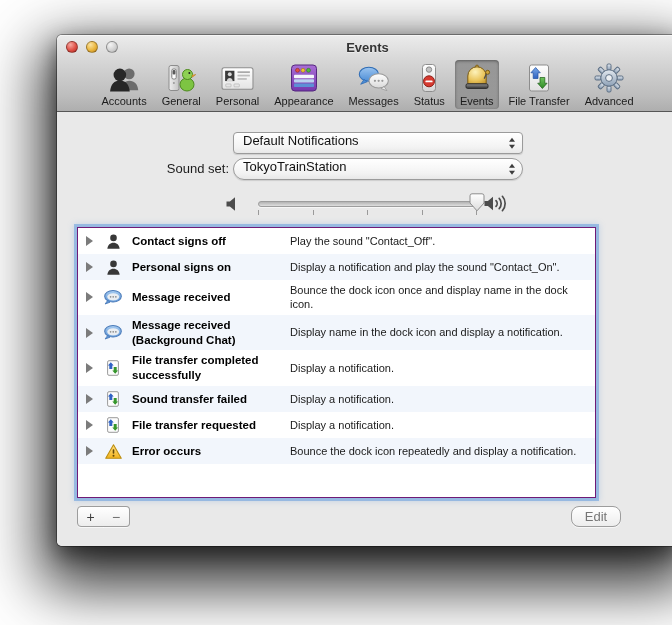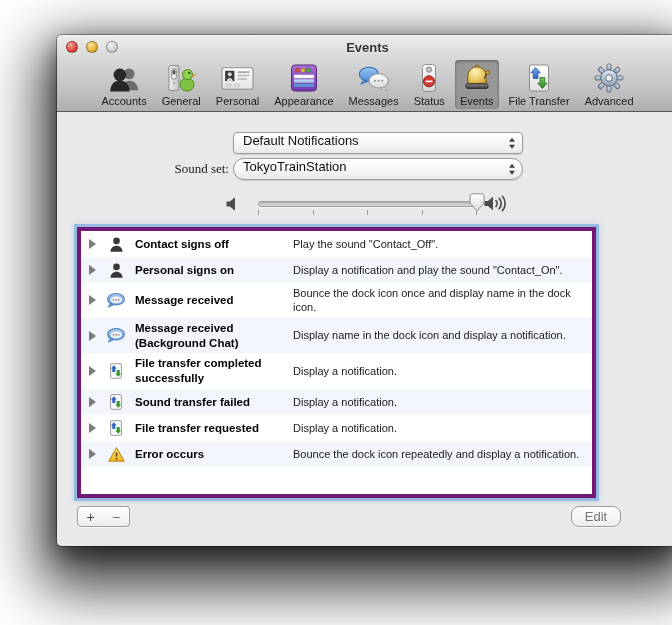--- a/index.html
+++ b/index.html
@@ -44,21 +44,21 @@
   .spk{position:absolute;}
   .spk-low{left:0;top:4px;}
   .spk-high{left:258px;top:2px;}
   .v-track{position:absolute;left:33px;top:9px;width:219px;height:4px;border:1px solid #9d9d9d;border-radius:3px;
            background:linear-gradient(#b3b3b3,#dedede);box-shadow:0 1px 0 rgba(255,255,255,0.6);}
   .v-ticks{position:absolute;left:33px;top:18px;width:219px;display:flex;justify-content:space-between;}
   .v-ticks span{width:1px;height:5px;background:#9a9a9a;}
   .v-thumb{position:absolute;top:1px;width:16px;height:19px;}
   
   .event-list{position:absolute;left:20px;top:115px;width:519px;height:271px;box-sizing:border-box;
-              background:#ffffff;border:4px solid #701a75;overflow:hidden;
+              background:#ffffff;border:1px solid #701a75;overflow:hidden;
               box-shadow:0 0 0 3px rgba(120,167,222,0.65), 0 0 6px 3px rgba(120,167,222,0.35);}
   .ev-row{display:flex;align-items:center;min-height:26px;padding:3px 6px 3px 8px;box-sizing:border-box;}
   .ev-row:nth-child(even){background:#f2f6fc;}
   .disclosure{flex-shrink:0;width:0;height:0;border-left:7px solid #7b7b7b;
               border-top:5px solid transparent;border-bottom:5px solid transparent;margin-right:9px;}
   .ev-icon{flex-shrink:0;width:22px;display:flex;justify-content:center;align-items:center;margin-right:8px;}
   .ev-title{flex-shrink:0;width:150px;margin-right:8px;font-size:11.5px;font-weight:bold;color:#000;line-height:1.3;}
   .ev-desc{flex:1;font-size:11px;color:#1a1a1a;line-height:1.3;}
   
   .btn{position:absolute;top:394px;height:21px;box-sizing:border-box;background:linear-gradient(#ffffff,#ededed);
@@ -277,21 +277,21 @@
     <div class="content">
 
       <div class="popup" style="top:20px;">
         <span class="popup-value">Default Notifications</span>
         <span class="popup-arrows">
             <span class="arr-up"></span>
             <span class="arr-down"></span>
           </span>
       </div>
 
-      <div class="form-label" style="top:46px;font-family:Liberation Serif, serif;">Sound set:</div>
+      <div class="form-label" style="top:46px;">Sound set:</div>
       <div class="popup" style="top:46px;border-radius:11px;">
         <span class="popup-value">TokyoTrainStation</span>
         <span class="popup-arrows">
             <span class="arr-up"></span>
             <span class="arr-down"></span>
           </span>
       </div>
 
       <div class="volume">
         <span class="spk spk-low"><svg viewBox="0 0 18 16" width="18" height="16">

